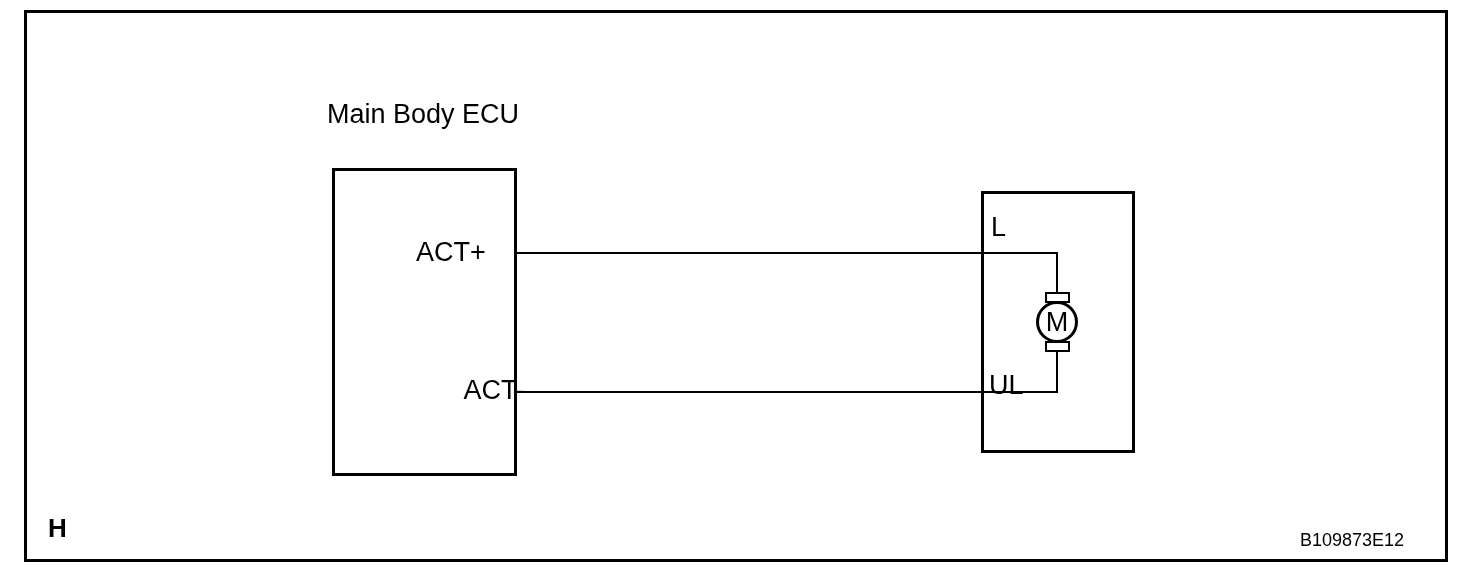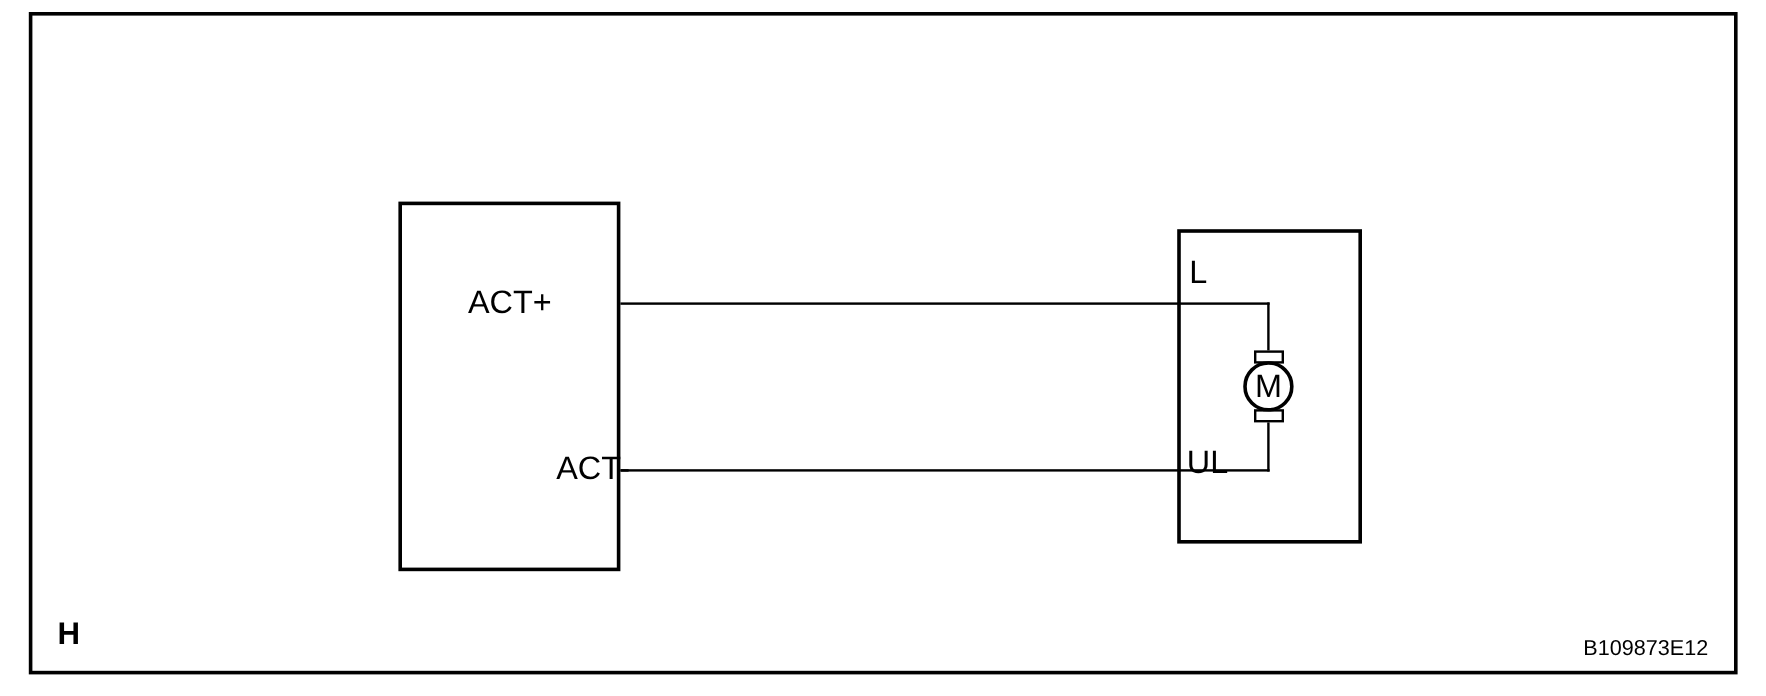--- a/index.html
+++ b/index.html
@@ -34,21 +34,21 @@
     position: absolute;
     font-size: 27px;
     line-height: 1.15;
     white-space: nowrap;
     color: #000;
   }
   .title-left  { left: 327px; top: 99px; }
   .title-right { left: 870px; top: 119px; }
 
   .pin-label { font-size: 27px; }
-  .pin-act-plus  { left: 390px; top: 237px; width: 122px; text-align: left; }
+  .pin-act-plus  { left: 390px; top: 237px; width: 122px; text-align: center; }
   .pin-act-minus { left: 403px; top: 375px; width: 122px; text-align: right; }
   .pin-l  { left: 991px; top: 212px; }
   .pin-ul { left: 989px; top: 370px; }
 
   .wire-h {
     position: absolute;
     height: 2px;
     background: #000;
   }
   .wire-v {
@@ -86,32 +86,33 @@
   }
 
   .footer-h {
     left: 48px; top: 514px;
     font-size: 26px;
     font-weight: bold;
   }
   .footer-code {
     left: 1300px; top: 530px;
     width: 143px;
-    text-align: center;
+    text-align: left;
     font-size: 18px;
     letter-spacing: 0px;
   }
 </style>
 </head>
 <body>
 
 <div class="canvas">
 
   <div class="frame"></div>
 
+  <div class="diagram-label title-left">Main Body ECU</div>
 
   <div class="component-box ecu-box"></div>
   <div class="component-box lock-box"></div>
 
   <div class="wire-h wire-act-plus"></div>
   <div class="wire-h wire-act-minus"></div>
   <div class="wire-v motor-lead-top"></div>
   <div class="wire-v motor-lead-bottom"></div>
 
   <div class="diagram-label pin-label pin-act-plus">ACT+</div>

